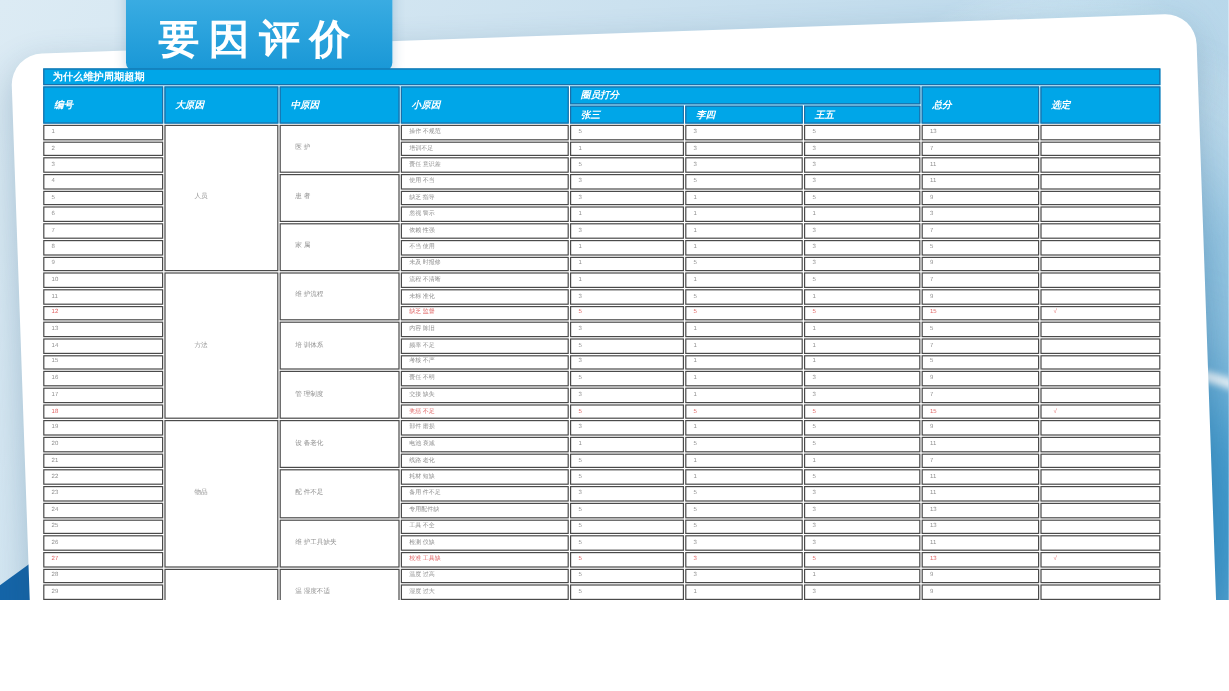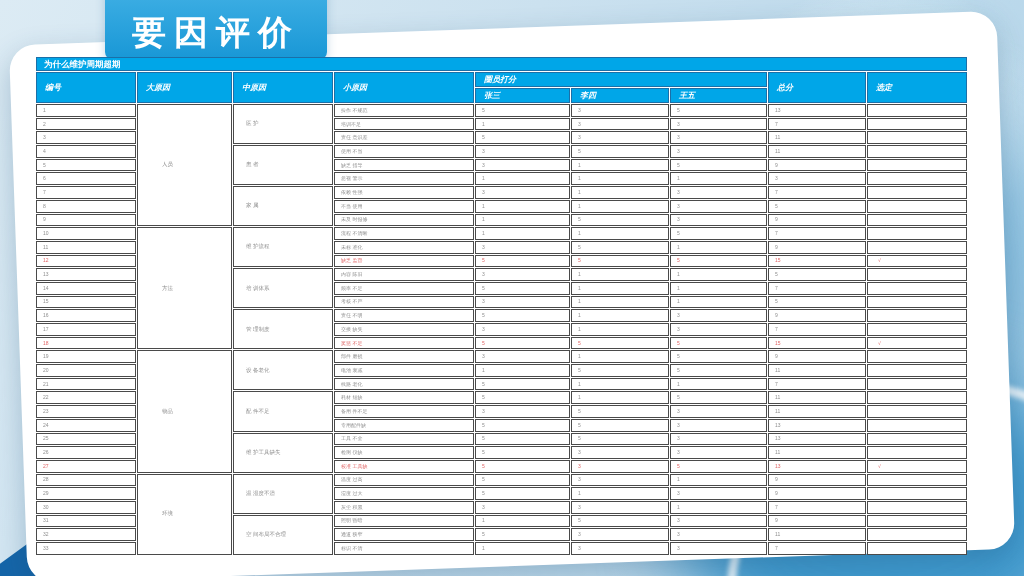--- a/index.html
+++ b/index.html
@@ -1,17 +1,17 @@
 <!DOCTYPE html>
 <html><head>
 <meta charset="utf-8">
 <style>
   html,body{margin:0;padding:0;}
   body{font-family:"Liberation Sans","DejaVu Sans",sans-serif;}
-  #stage{position:relative;width:1024px;height:576px;overflow:hidden;
+  #stage{position:relative;width:1024px;height:500px;overflow:hidden;
          background:linear-gradient(120deg,#dcebf4 0%,#cbe1ef 40%,#aed2e8 100%);}
   
   .blob{position:absolute;border-radius:50%;pointer-events:none;}
   .bg-glow{right:-90px;top:-80px;width:460px;height:400px;
            background:radial-gradient(closest-side,#f4fbfe 0%,rgba(244,251,254,0) 70%);}
   .bg-face-shade{right:-30px;top:110px;width:320px;height:340px;background:#76b5da;
                  filter:blur(48px);opacity:.85;}
   .bg-face-dark{right:-70px;bottom:-90px;width:420px;height:300px;background:#3e98cc;
                 filter:blur(36px);}
   .bg-cyan-streak{right:40px;top:40px;width:260px;height:90px;background:#bfe6f4;

